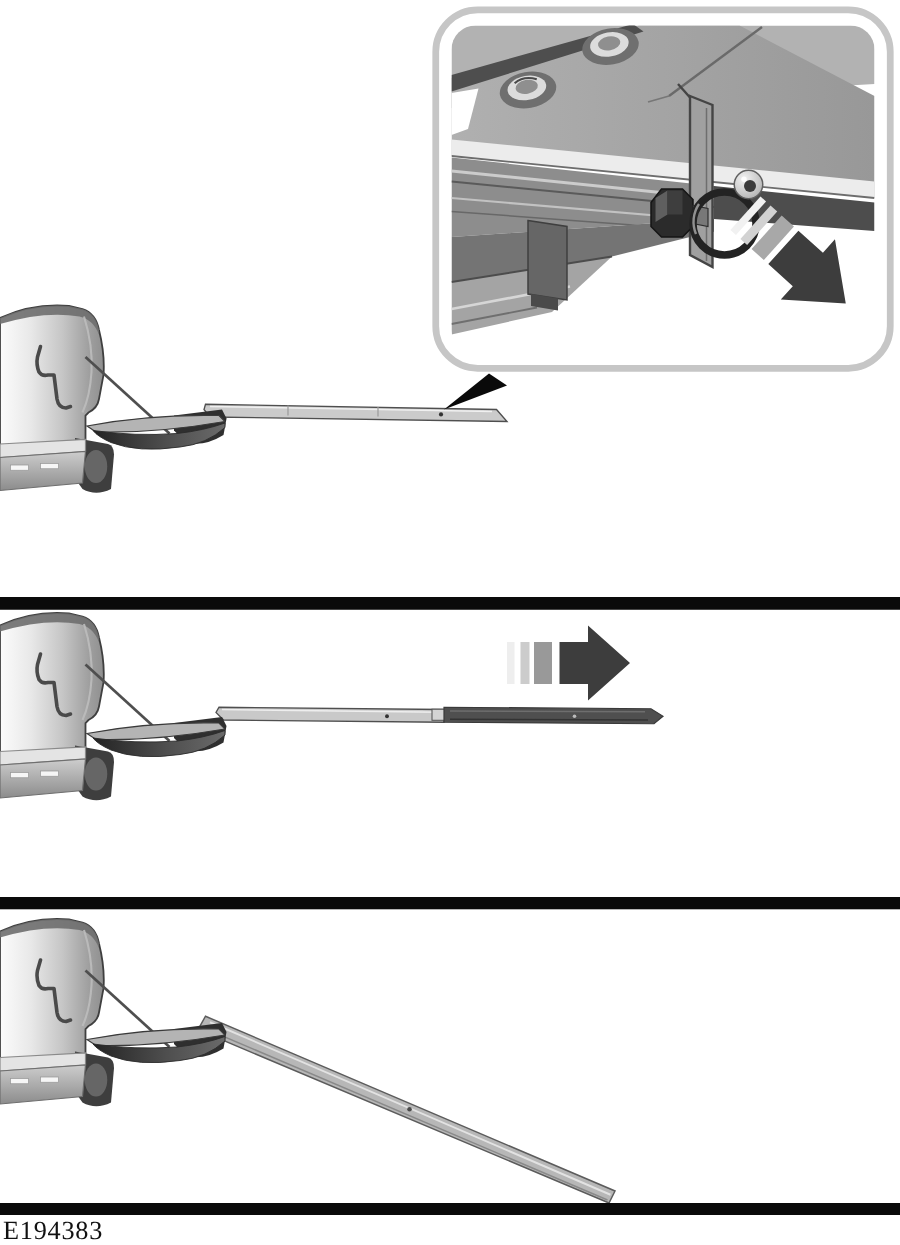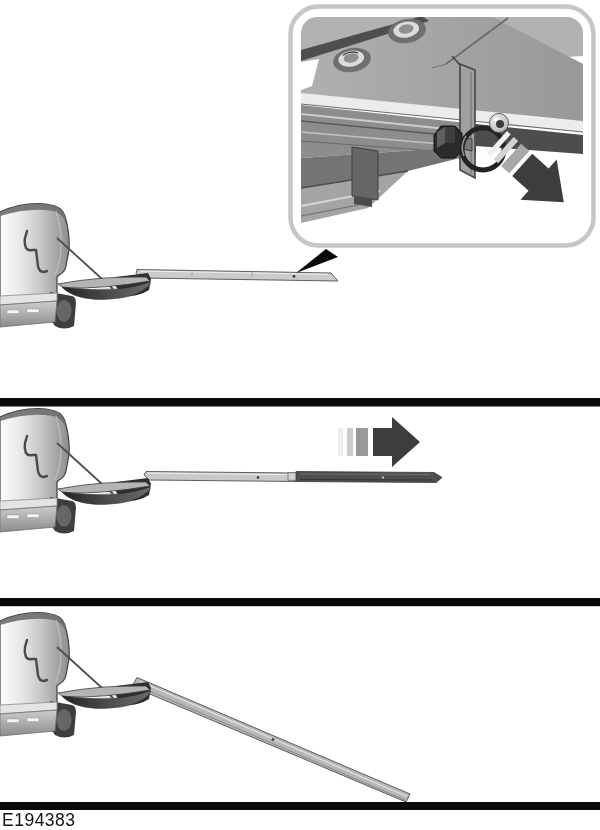--- a/index.html
+++ b/index.html
@@ -1,20 +1,20 @@
 <!DOCTYPE html>
 <html><head>
 <meta charset="utf-8">
 <style>
   html,body{margin:0;padding:0;background:#fff;}
   #page{position:relative;width:600px;height:830px;background:#fff;overflow:hidden;
         font-family:"Liberation Sans",sans-serif;}
   #figure-svg{position:absolute;left:0;top:0;}
   #caption{position:absolute;left:2px;top:810px;font-size:17.5px;color:#111;
-           letter-spacing:.5px;font-family:Liberation Sans, sans-serif;}
+           letter-spacing:.5px;font-family:Liberation Serif, serif;}
 </style>
 </head>
 <body>
 
 <div id="page">
 <svg id="figure-svg" width="600" height="810" viewBox="0 0 600 810">
   <defs>
     <linearGradient id="gBody" x1="0" y1="0" x2="1" y2="0">
       <stop offset="0" stop-color="#fcfcfc"></stop>
           <stop offset=".3" stop-color="#e8e8e8"></stop>

